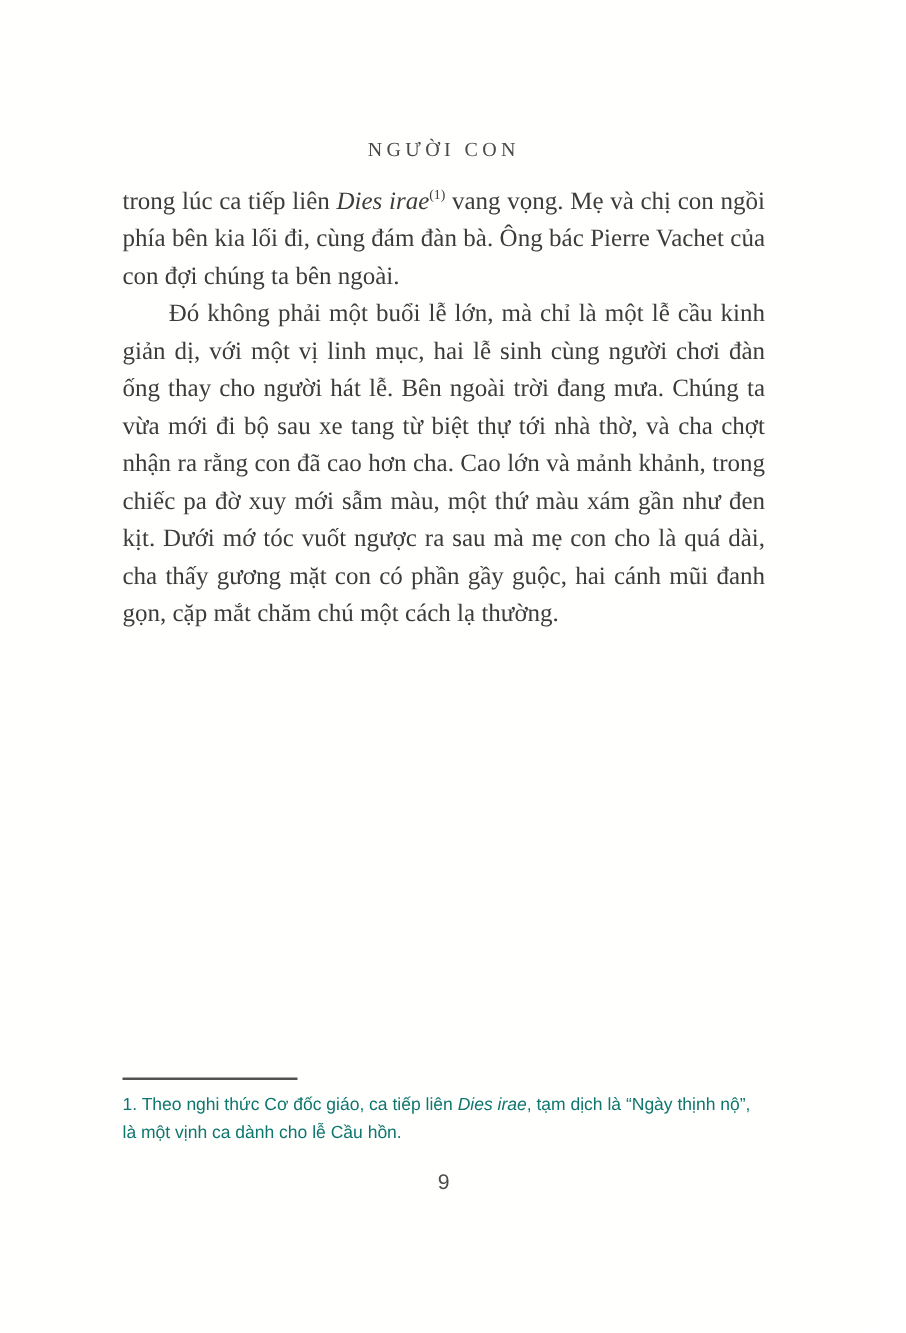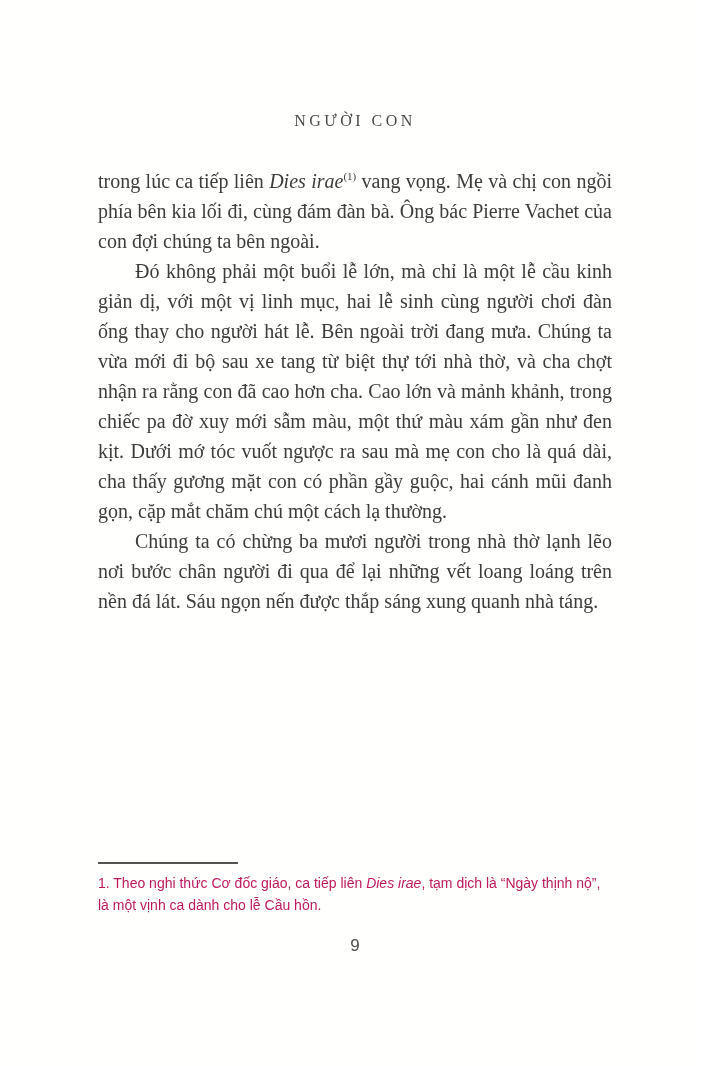--- a/index.html
+++ b/index.html
@@ -27,21 +27,21 @@
   .body-text {
     position: absolute;
     top: 146px;
     left: 98px;
     width: 514px;
     font-size: 20px;
     line-height: 30px;
     text-align: justify;
   }
   .body-text p { margin: 0; text-indent: 37px; }
-  .body-text p.no-indent { text-indent: 0; margin-top: 20px; }
+  .body-text p.no-indent { text-indent: 0; }
   .fn-marker {
     font-size: 11px;
     line-height: 0;
     vertical-align: super;
     letter-spacing: 0;
   }
   .footnote-section {
     position: absolute;
     left: 98px;
     top: 862px;
@@ -50,21 +50,21 @@
   .footnote-rule {
     width: 140px;
     height: 2px;
     background: #525252;
   }
   .footnote-text {
     margin: 9px 0 0 0;
     font-family: "Liberation Sans", "DejaVu Sans", sans-serif;
     font-size: 14px;
     line-height: 21.5px;
-    color: #be185d;
+    color: #0f766e;
     text-align: left;
   }
   .page-number {
     position: absolute;
     top: 936px;
     left: 98px;
     width: 514px;
     text-align: center;
     font-family: "Liberation Sans", "DejaVu Sans", sans-serif;
     font-size: 17px;
@@ -76,21 +76,20 @@
 
 <div class="page">
 
   <div class="running-header">NGƯỜI CON</div>
 
   <div class="body-text">
     <p class="no-indent">
       <span>trong lúc ca tiếp liên </span><i>Dies irae</i><sup class="fn-marker">(1)</sup><span> vang vọng. Mẹ và chị con ngồi phía bên kia lối đi, cùng đám đàn bà. Ông bác Pierre Vachet của con đợi chúng ta bên ngoài.</span>
     </p>
     <p>Đó không phải một buổi lễ lớn, mà chỉ là một lễ cầu kinh giản dị, với một vị linh mục, hai lễ sinh cùng người chơi đàn ống thay cho người hát lễ. Bên ngoài trời đang mưa. Chúng ta vừa mới đi bộ sau xe tang từ biệt thự tới nhà thờ, và cha chợt nhận ra rằng con đã cao hơn cha. Cao lớn và mảnh khảnh, trong chiếc pa đờ xuy mới sẫm màu, một thứ màu xám gần như đen kịt. Dưới mớ tóc vuốt ngược ra sau mà mẹ con cho là quá dài, cha thấy gương mặt con có phần gầy guộc, hai cánh mũi đanh gọn, cặp mắt chăm chú một cách lạ thường.</p>
-    <p>Chúng ta có chừng ba mươi người trong nhà thờ lạnh lẽo nơi bước chân người đi qua để lại những vết loang loáng trên nền đá lát. Sáu ngọn nến được thắp sáng xung quanh nhà táng.</p>
   </div>
 
   <div class="footnote-section">
     <div class="footnote-rule"></div>
     <p class="footnote-text">
       <span>1. Theo nghi thức Cơ đốc giáo, ca tiếp liên </span><i>Dies irae</i><span>, tạm dịch là “Ngày thịnh nộ”, là một vịnh ca dành cho lễ Cầu hồn.</span>
     </p>
   </div>
 
   <div class="page-number">9</div>

